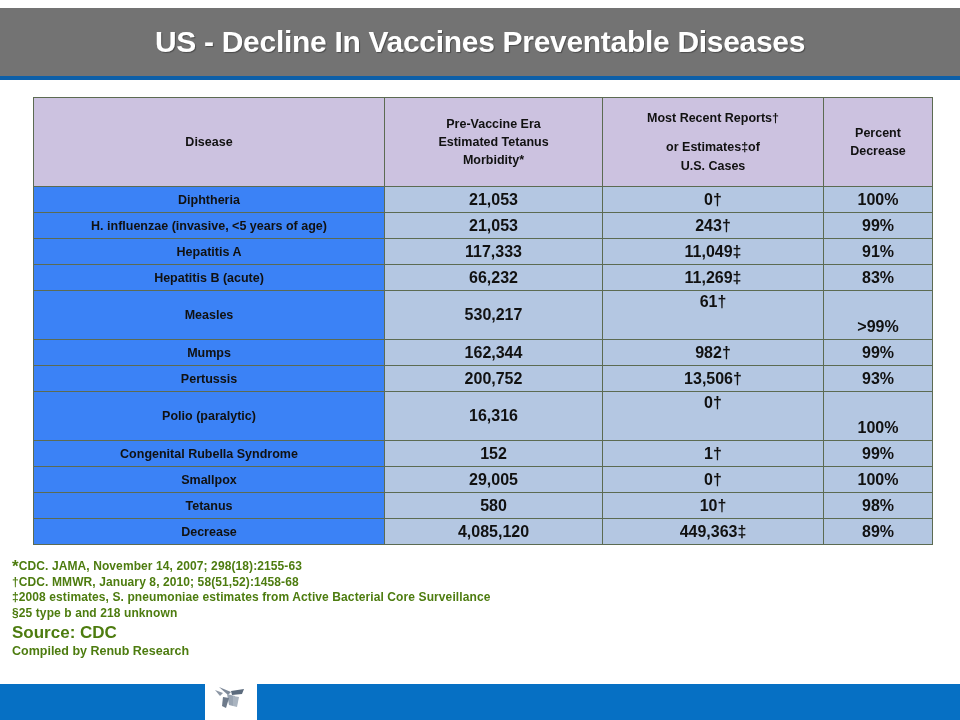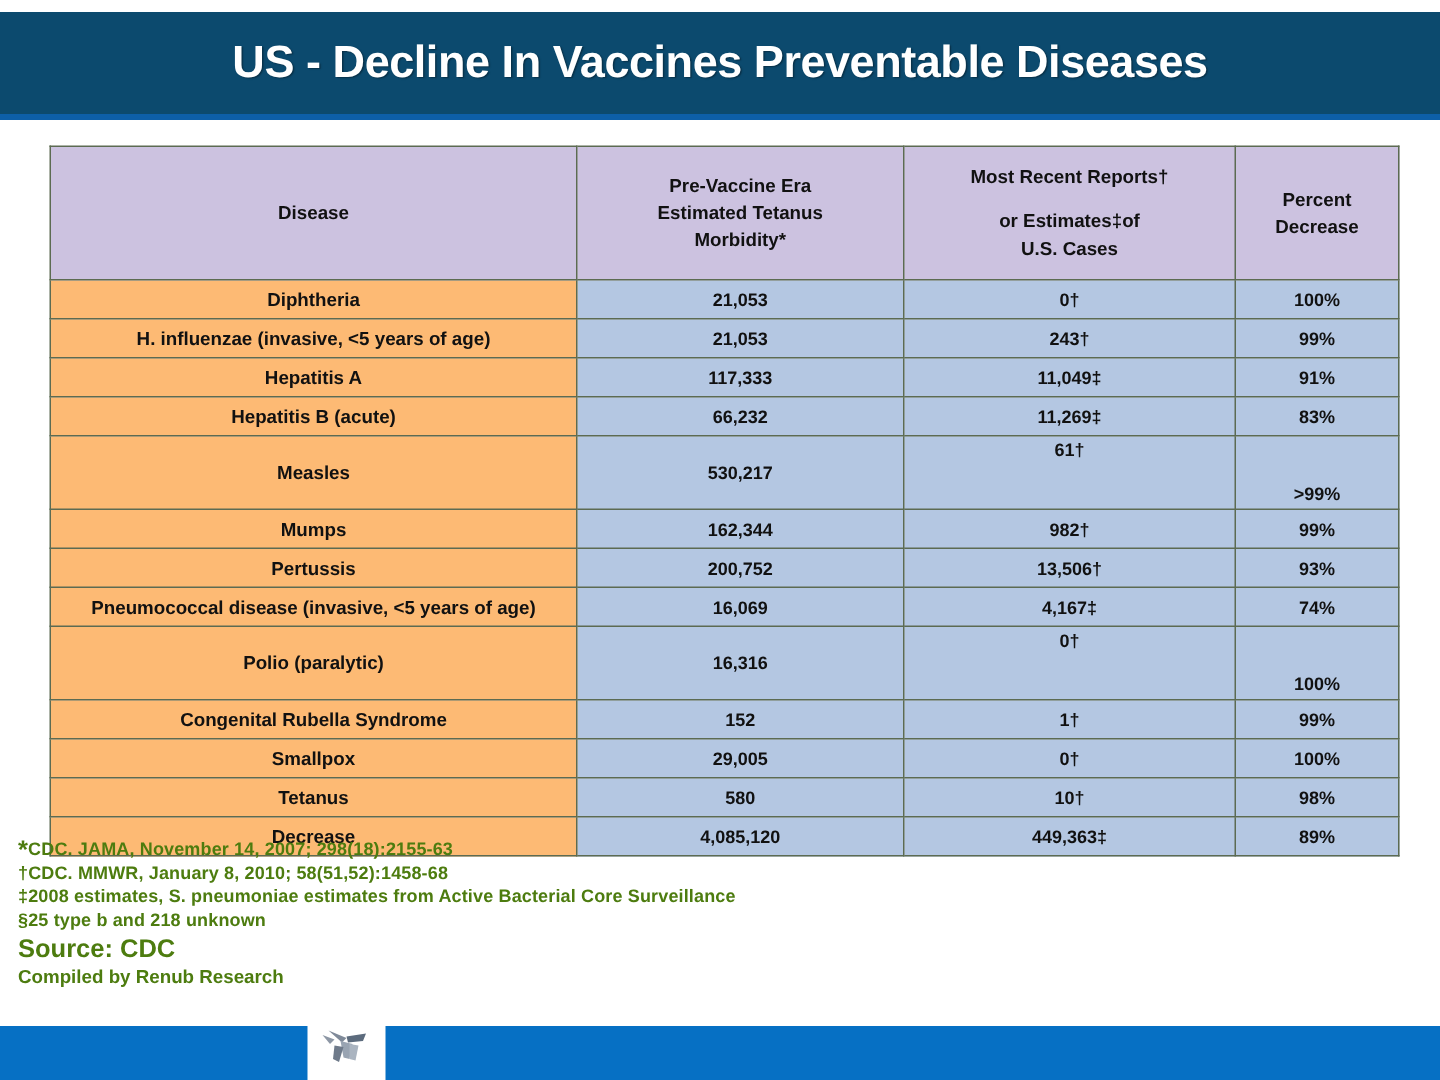--- a/index.html
+++ b/index.html
@@ -15,21 +15,21 @@
     position: relative;
   }
 
   
   .title-bar {
     position: absolute;
     left: 0;
     top: 8px;
     width: 960px;
     height: 68px;
-    background: #0c4a6e;
+    background: #737373;
     display: flex;
     align-items: center;
     justify-content: center;
   }
   .title-bar .title-text {
     color: #ffffff;
     font-size: 30px;
     font-weight: bold;
     letter-spacing: -0.3px;
     text-shadow: 1px 1px 1px rgba(0,0,0,0.35);
@@ -71,29 +71,29 @@
     font-size: 12.5px;
     line-height: 1.45;
     padding: 2px 4px;
   }
   thead th.col-disease   { width: 350px; }
   thead th.col-premorb   { width: 217px; }
   thead th.col-recent    { width: 220px; text-align: center; }
   thead th.col-percent   { width: 108px; }
 
   tbody td.c-disease {
-    background: #fdba74;
+    background: #3b82f6;
     text-align: center;
     padding: 0 4px;
     font-size: 12.5px;
   }
   tbody td.c-num {
     background: #B4C7E2;
     padding: 2px 4px;
-    font-size: 12px;
+    font-size: 16px;
   }
   tbody tr.row-normal td { height: 21px; }
   tbody tr.row-tall td { height: 43px; }
   tbody tr.row-tall td.c-recent { vertical-align: top; padding-top: 2px; }
   tbody tr.row-tall td.c-percent { vertical-align: bottom; padding-bottom: 3px; }
 
   
   .footnotes {
     position: absolute;
     left: 12px;
@@ -230,26 +230,20 @@
           <td class="c-num c-pre">162,344</td>
           <td class="c-num c-recent">982†</td>
           <td class="c-num c-percent">99%</td>
         </tr>
         <tr class="row-normal">
           <td class="c-disease">Pertussis</td>
           <td class="c-num c-pre">200,752</td>
           <td class="c-num c-recent">13,506†</td>
           <td class="c-num c-percent">93%</td>
         </tr>
-        <tr class="row-normal">
-          <td class="c-disease">Pneumococcal disease (invasive, &lt;5 years of age)</td>
-          <td class="c-num c-pre">16,069</td>
-          <td class="c-num c-recent">4,167‡</td>
-          <td class="c-num c-percent">74%</td>
-        </tr>
         <tr class="row-tall">
           <td class="c-disease">Polio (paralytic)</td>
           <td class="c-num c-pre">16,316</td>
           <td class="c-num c-recent">0†</td>
           <td class="c-num c-percent">100%</td>
         </tr>
         <tr class="row-normal">
           <td class="c-disease">Congenital Rubella Syndrome</td>
           <td class="c-num c-pre">152</td>
           <td class="c-num c-recent">1†</td>

